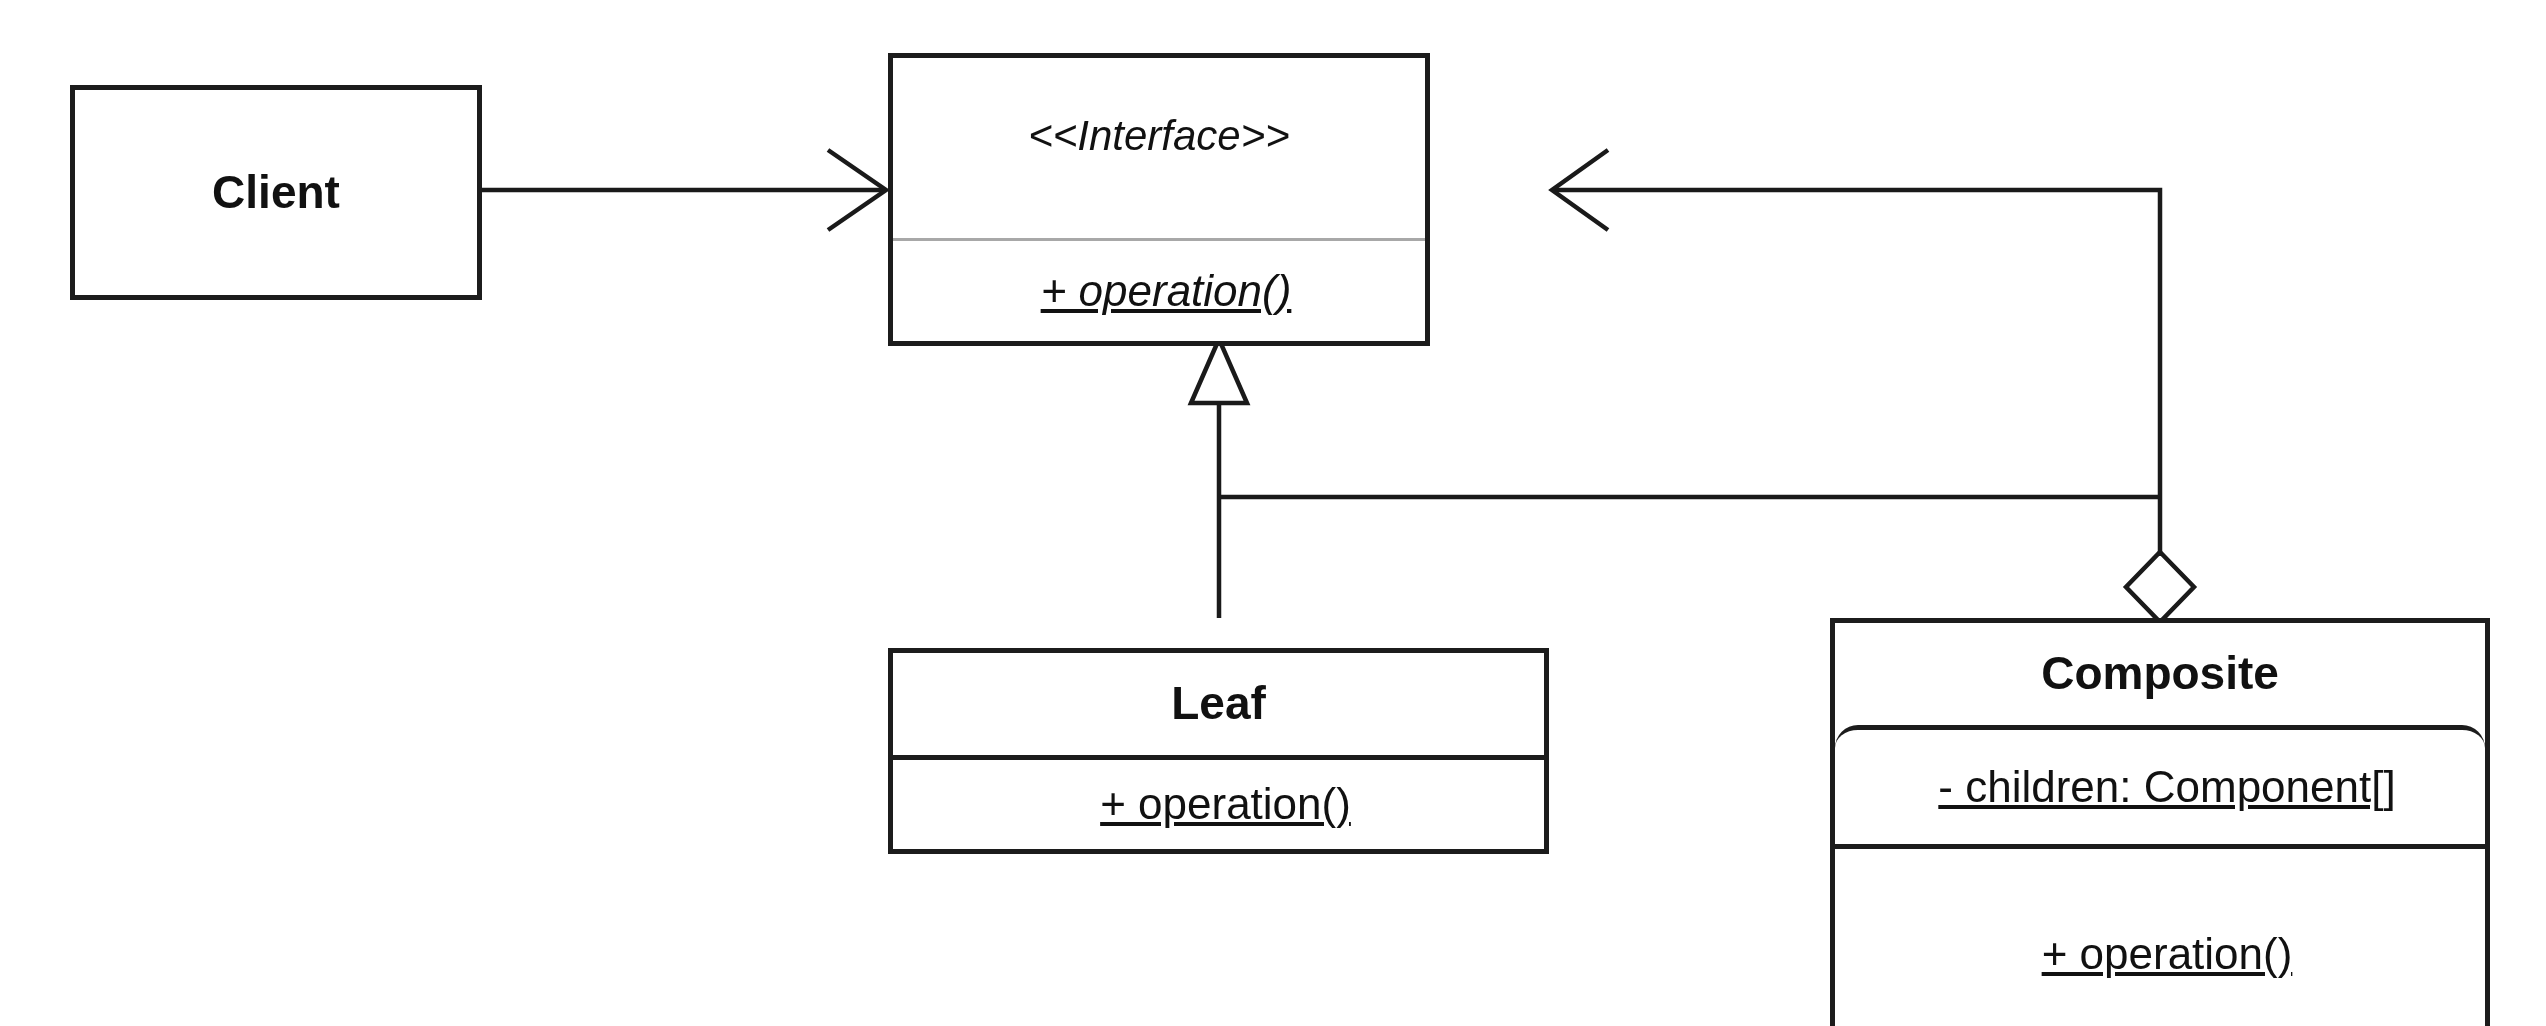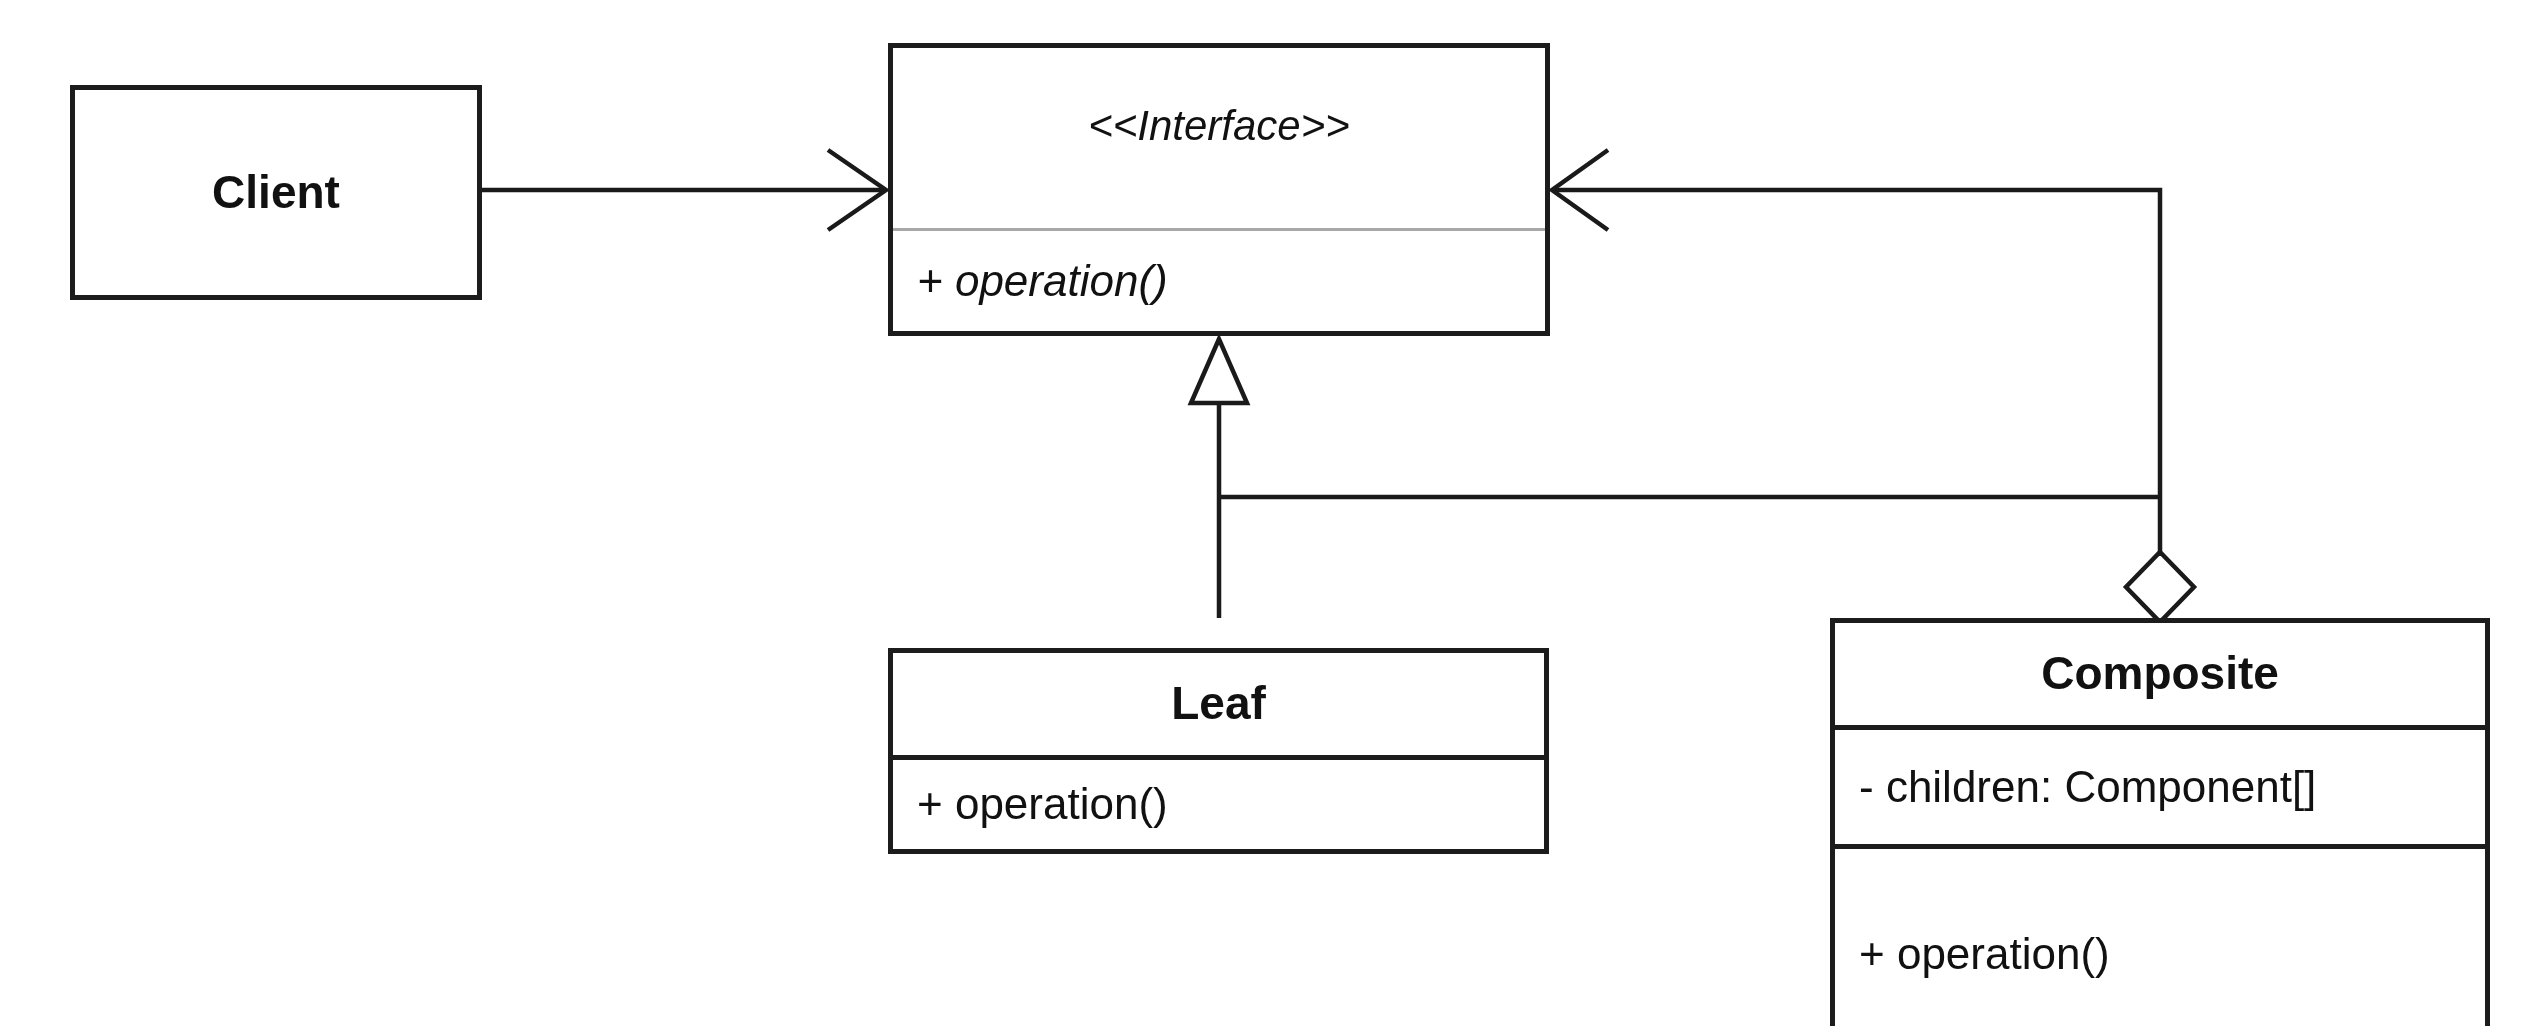--- a/index.html
+++ b/index.html
@@ -43,23 +43,24 @@
     box-sizing: border-box;
     display: flex;
     flex-direction: column;
     justify-content: center;
   }
   .title-compartment {
     align-items: center;
     text-align: center;
   }
   .members-compartment {
-    align-items: flex-start;
+    align-items: center;
     padding-left: 24px;
     padding-right: 10px;
+    text-decoration: underline;
   }
   .divider-black { border-top: 5px solid #1c1c1c; }
   .divider-gray  { border-top: 3px solid #a8a8a8; }
   .class-name {
     font-size: 46px;
     font-weight: bold;
     line-height: 1.25;
     white-space: nowrap;
   }
   .stereotype {
@@ -93,21 +94,21 @@
     <line class="stroke" x1="1219" y1="403" x2="1219" y2="618"></line>
     <line class="stroke" x1="1219" y1="497" x2="2160" y2="497"></line>
   </svg>
 
   <div class="uml-class" style="left:70px; top:85px; width:412px; height:215px;">
     <div class="compartment title-compartment" style="flex:1;">
       <div class="class-name">Client</div>
     </div>
   </div>
 
-  <div class="uml-class" style="left:888px; top:43px; width:662px; height:293px;gap:24px;">
+  <div class="uml-class" style="left:888px; top:53px; width:542px; height:293px;gap:24px;">
     <div class="compartment title-compartment" style="height:156px;">
       <div class="stereotype">&lt;&lt;Interface&gt;&gt;</div>
     </div>
     <div class="compartment members-compartment divider-gray" style="flex:1;">
       <div class="member abstract">+ operation()</div>
     </div>
   </div>
 
   <div class="uml-class" style="left:888px; top:648px; width:661px; height:206px;">
     <div class="compartment title-compartment" style="height:102px;">
@@ -115,21 +116,21 @@
     </div>
     <div class="compartment members-compartment divider-black" style="flex:1;">
       <div class="member">+ operation()</div>
     </div>
   </div>
 
   <div class="uml-class" style="left:1830px; top:618px; width:660px; height:446px;">
     <div class="compartment title-compartment" style="height:102px;">
       <div class="class-name">Composite</div>
     </div>
-    <div class="compartment members-compartment divider-black" style="height:119px;">
+    <div class="compartment members-compartment divider-black" style="height:119px;border-radius:23px;">
       <div class="member">- children: Component[]</div>
     </div>
     <div class="compartment members-compartment divider-black" style="flex:1;">
       <div class="member">+ operation()</div>
     </div>
   </div>
 
 </div>
 
 </body></html>

